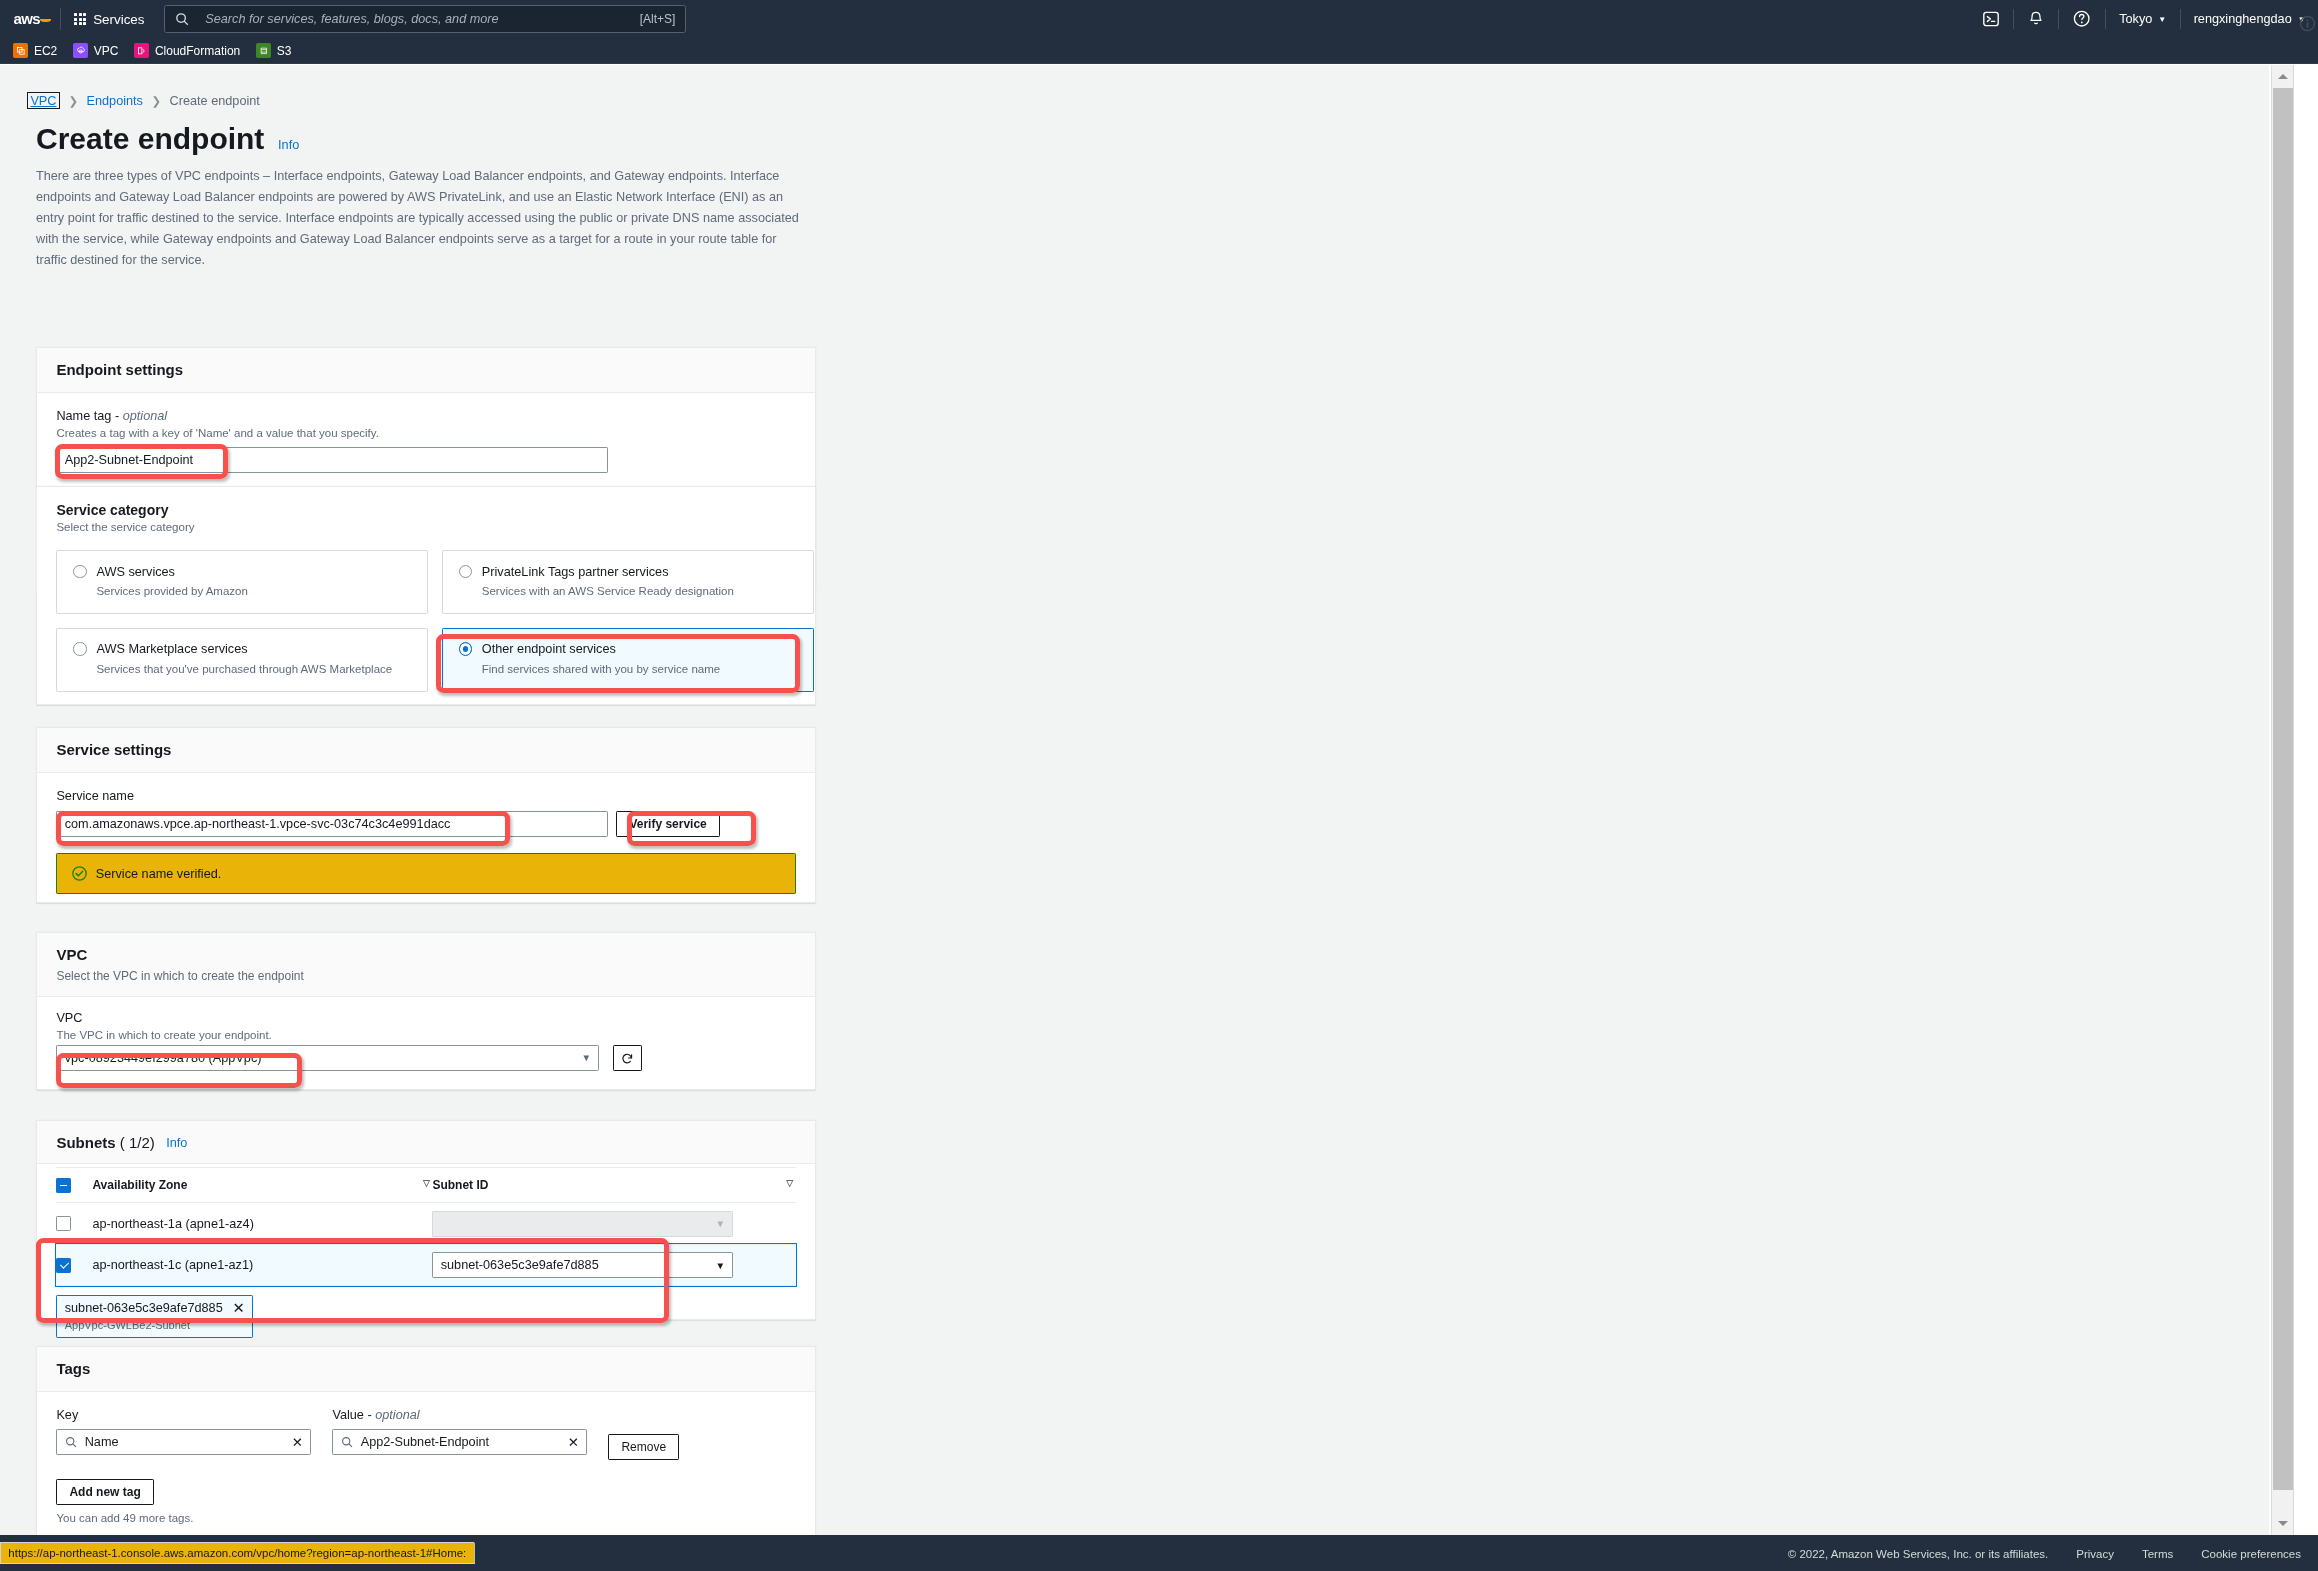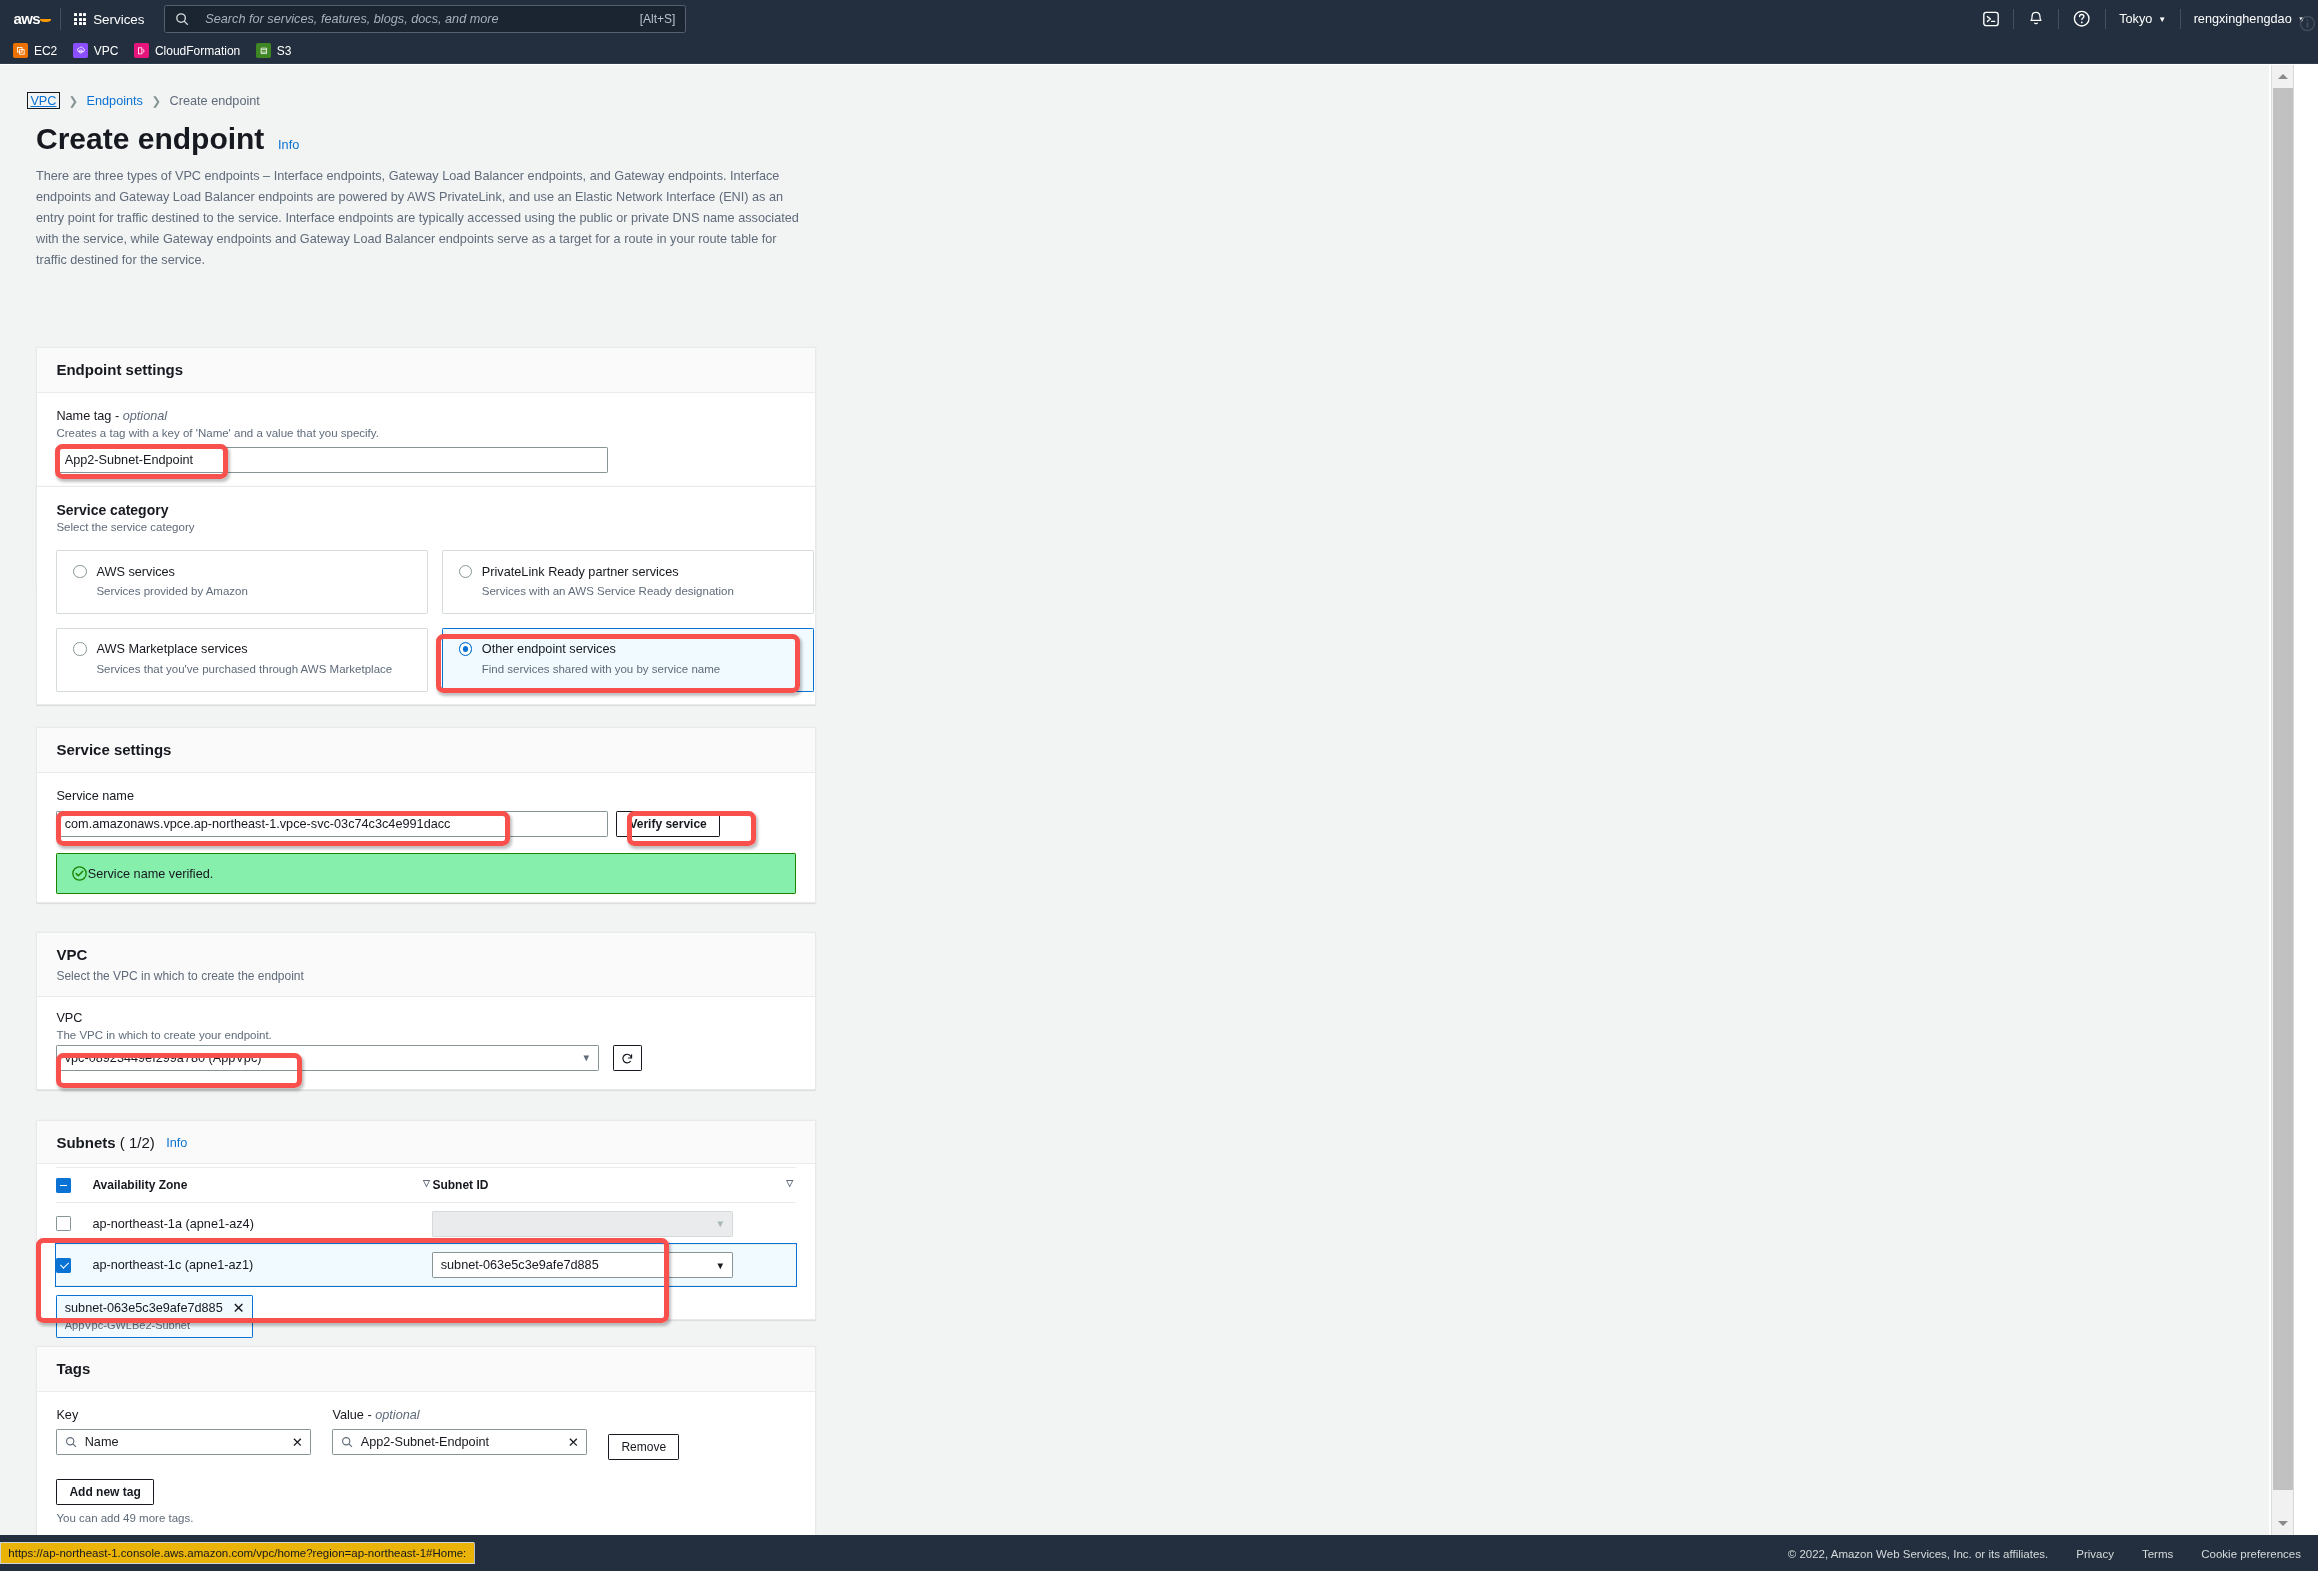--- a/index.html
+++ b/index.html
@@ -134,22 +134,22 @@
   }
   .tile.sel { border-color: #0972d3; background: #f1faff; }
   .tile-row { display: flex; align-items: center; gap: 9.7px; }
   .radio { width: 13.4px; height: 13.4px; border: 1.2px solid #879596; border-radius: 50%; flex: none; background: #fff; }
   .radio.on { border-color: #0972d3; background: #0972d3; box-shadow: inset 0 0 0 3px #fff; }
   .tile-title { font-size: 12.7px; color: #16191f; }
   .tile-desc { font-size: 11.5px; color: #5f6b7a; margin-top: 6.7px; margin-left: 23px; }
 
   
   .alert {
-    margin-top: 16px; border: 0.6px solid #1d8102; background: #86efac; border-radius: 1.2px;
-    padding: 11px 13.4px; display: flex; align-items: center; gap: 0;
+    margin-top: 16px; border: 0.6px solid #1d8102; background: #eab308; border-radius: 1.2px;
+    padding: 11px 13.4px; display: flex; align-items: center; gap: 8px;
   }
   .alert span { font-size: 12.7px; color: #16191f; }
 
   .btn {
     height: 26px; padding: 0 12px; border: 0.6px solid #16191f; border-radius: 1.2px;
     background: #fff; color: #16191f; font-size: 12px; font-weight: bold; cursor: pointer;
     font-family: "Liberation Sans", sans-serif;
   }
   .btn-icon {
     width: 29px; height: 26px; border: 0.6px solid #16191f; border-radius: 1.2px; background:#fff;
@@ -352,21 +352,21 @@
           <div class="tile">
             <div class="tile-row">
                 <span class="radio"></span>
                 <span class="tile-title">AWS services</span>
               </div>
             <div class="tile-desc">Services provided by Amazon</div>
           </div>
           <div class="tile">
             <div class="tile-row">
                 <span class="radio"></span>
-                <span class="tile-title">PrivateLink Ready partner services</span>
+                <span class="tile-title">PrivateLink Tags partner services</span>
               </div>
             <div class="tile-desc">Services with an AWS Service Ready designation</div>
           </div>
           <div class="tile">
             <div class="tile-row">
                 <span class="radio"></span>
                 <span class="tile-title">AWS Marketplace services</span>
               </div>
             <div class="tile-desc">Services that you've purchased through AWS Marketplace</div>
           </div>

